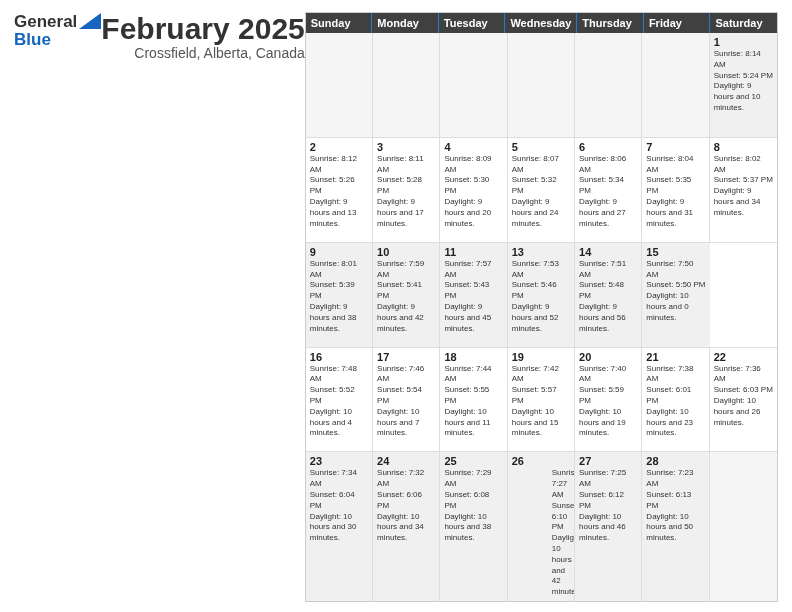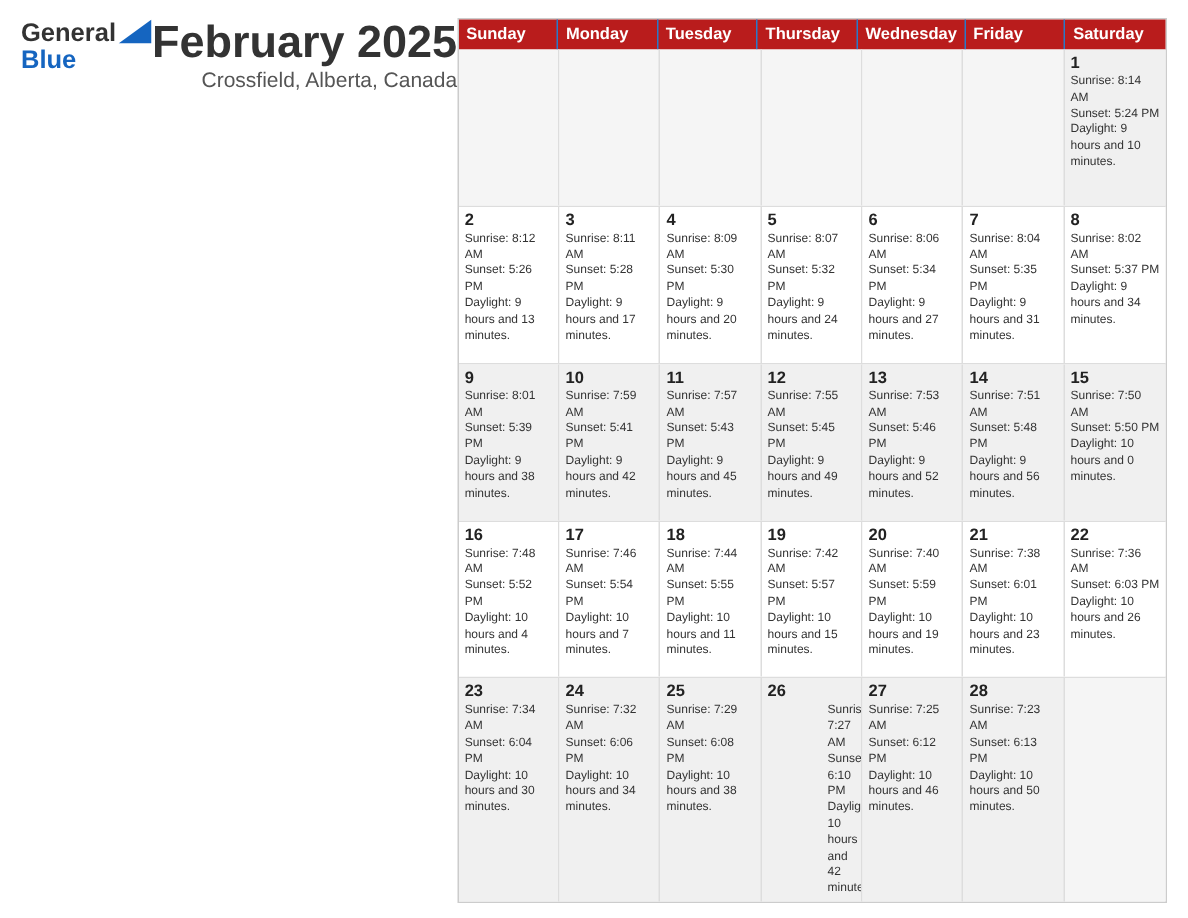--- a/index.html
+++ b/index.html
@@ -47,21 +47,21 @@
     }
     .calendar {
       flex: 1;
       display: flex;
       flex-direction: column;
       border: 1px solid #ccc;
     }
     .cal-header {
       display: grid;
       grid-template-columns: repeat(7, 1fr);
-      background: #b91c1c;
+      background: #404040;
     }
     .cal-header-cell {
       color: white;
       font-size: 11px;
       font-weight: bold;
       padding: 4px 5px;
       text-align: left;
       border-right: 1px solid #2979c8;
     }
     .cal-header-cell:last-child { border-right: none; }
@@ -121,22 +121,22 @@
       <div class="month-title">February 2025</div>
       <div class="location-title">Crossfield, Alberta, Canada</div>
     </div>
   </div>
 
   <div class="calendar">
     <div class="cal-header" id="cal-header">
         <div class="cal-header-cell">Sunday</div>
         <div class="cal-header-cell">Monday</div>
         <div class="cal-header-cell">Tuesday</div>
+        <div class="cal-header-cell">Wednesday</div>
         <div class="cal-header-cell">Thursday</div>
-        <div class="cal-header-cell">Wednesday</div>
         <div class="cal-header-cell">Friday</div>
         <div class="cal-header-cell">Saturday</div>
       </div>
     <div class="cal-body" id="cal-body">
         <div class="cal-row">
           <div class="cal-cell empty"></div>
           <div class="cal-cell empty"></div>
           <div class="cal-cell empty"></div>
           <div class="cal-cell empty"></div>
           <div class="cal-cell empty"></div>
@@ -203,26 +203,20 @@
             <span class="day-num">10</span>
             <div class="cell-text" style="white-space: pre-line;">Sunrise: 7:59 AM
 Sunset: 5:41 PM
 Daylight: 9 hours and 42 minutes.</div>
           </div>
           <div class="cal-cell shaded">
             <span class="day-num">11</span>
             <div class="cell-text" style="white-space: pre-line;">Sunrise: 7:57 AM
 Sunset: 5:43 PM
 Daylight: 9 hours and 45 minutes.</div>
-          </div>
-          <div class="cal-cell shaded">
-            <span class="day-num">12</span>
-            <div class="cell-text" style="white-space: pre-line;">Sunrise: 7:55 AM
-Sunset: 5:45 PM
-Daylight: 9 hours and 49 minutes.</div>
           </div>
           <div class="cal-cell shaded">
             <span class="day-num">13</span>
             <div class="cell-text" style="white-space: pre-line;">Sunrise: 7:53 AM
 Sunset: 5:46 PM
 Daylight: 9 hours and 52 minutes.</div>
           </div>
           <div class="cal-cell shaded">
             <span class="day-num">14</span>
             <div class="cell-text" style="white-space: pre-line;">Sunrise: 7:51 AM

